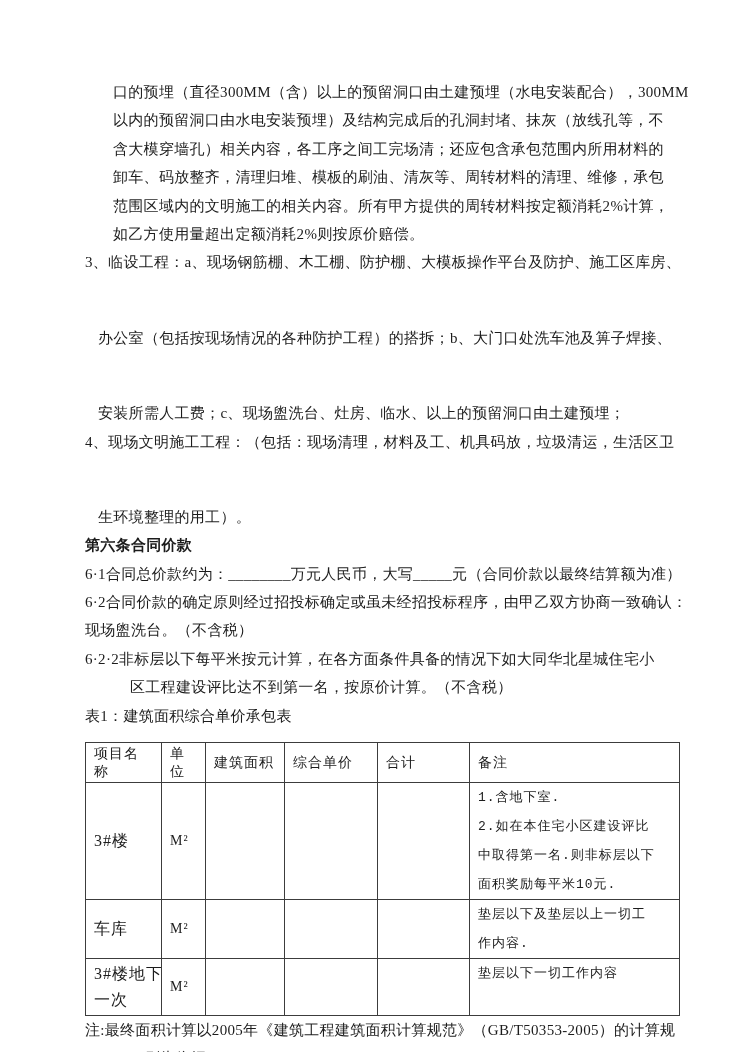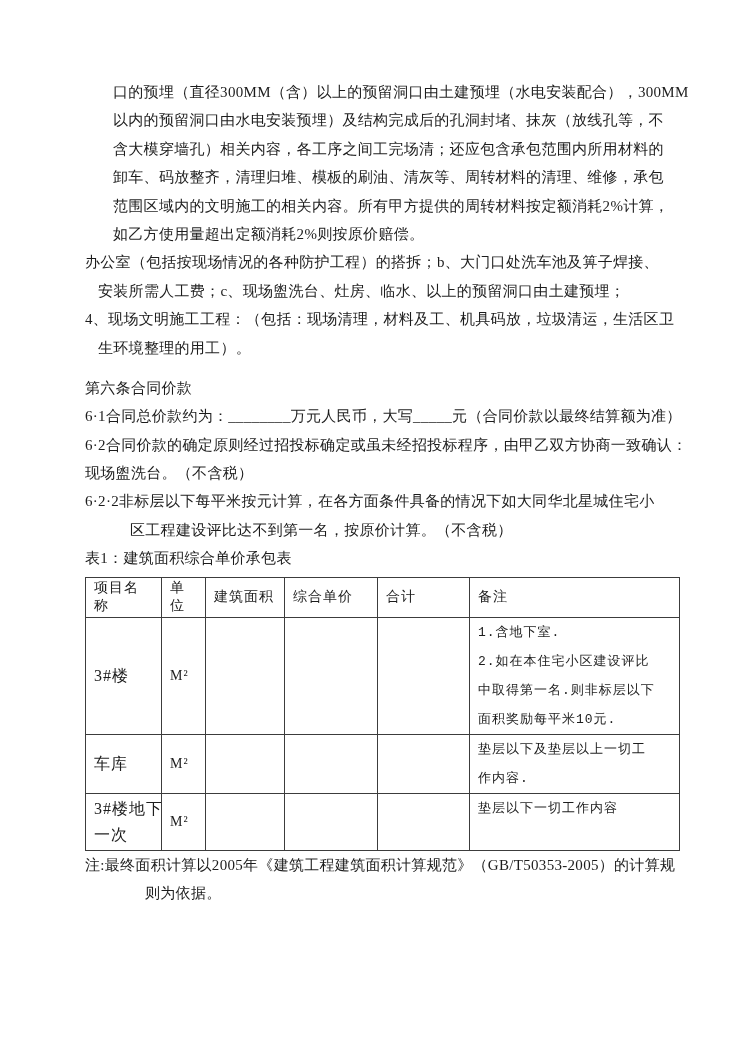--- a/index.html
+++ b/index.html
@@ -2,25 +2,25 @@
 <html><head>
 <meta charset="utf-8">
 <style>
   html,body{margin:0;padding:0;background:#ffffff;}
   body{width:744px;height:1052px;overflow:hidden;
        font-family:"Liberation Serif","DejaVu Serif",serif;color:#1c1c1c;}
   .page{position:relative;width:744px;height:940px;background:#fff;}
   .content{padding:78px 0 0 85px;}
   .line{height:28.4px;line-height:28.4px;font-size:15px;white-space:nowrap;letter-spacing:0.3px;}
   .para-cont .line{padding-left:28px;}
-  .hang .line:not(:first-child){padding-left:13px;}
+  .hang .line:not(:first-child){padding-left:13px;margin-top:47px;}
   .clause .line:not(:first-child){padding-left:45px;}
-  .heading .line{font-weight:normal;margin-top:12px;}
+  .heading .line{font-weight:bold;}
   .footnote .line:not(:first-child){padding-left:60px;}
-  table.pricing{border-collapse:collapse;table-layout:fixed;width:594px;margin-top:4px;}
+  table.pricing{border-collapse:collapse;table-layout:fixed;width:594px;margin-top:12px;}
   table.pricing th,table.pricing td{border:1px solid #3c3c3c;font-size:14px;font-weight:normal;
        text-align:left;padding:0 8px;letter-spacing:1px;overflow:hidden;}
   table.pricing th{height:39px;vertical-align:middle;}
   tr.r0{height:112px;} tr.r1{height:32px;} tr.r2{height:59px;} tr.r3{height:57px;}
   td.c-name,td.c-unit,td.c-area,td.c-price,td.c-total{vertical-align:middle;}
   td.c-remark{vertical-align:top;padding-top:3px;}
   .cline{line-height:26px;font-size:16px;white-space:nowrap;}
   .rline{line-height:29px;font-size:13px;white-space:nowrap;font-family:Liberation Mono, monospace;}
 </style>
 </head>
@@ -32,20 +32,21 @@
     <div class="para-cont">
         <div class="line">口的预埋（直径300MM（含）以上的预留洞口由土建预埋（水电安装配合），300MM</div>
         <div class="line">以内的预留洞口由水电安装预埋）及结构完成后的孔洞封堵、抹灰（放线孔等，不</div>
         <div class="line">含大模穿墙孔）相关内容，各工序之间工完场清；还应包含承包范围内所用材料的</div>
         <div class="line">卸车、码放整齐，清理归堆、模板的刷油、清灰等、周转材料的清理、维修，承包</div>
         <div class="line">范围区域内的文明施工的相关内容。所有甲方提供的周转材料按定额消耗2%计算，</div>
         <div class="line">如乙方使用量超出定额消耗2%则按原价赔偿。</div>
       </div>
 
     <div class="hang">
+        <div class="line">3、临设工程：a、现场钢筋棚、木工棚、防护棚、大模板操作平台及防护、施工区库房、</div>
         <div class="line">办公室（包括按现场情况的各种防护工程）的搭拆；b、大门口处洗车池及箅子焊接、</div>
         <div class="line">安装所需人工费；c、现场盥洗台、灶房、临水、以上的预留洞口由土建预埋；</div>
       </div>
 
     <div class="hang">
         <div class="line">4、现场文明施工工程：（包括：现场清理，材料及工、机具码放，垃圾清运，生活区卫</div>
         <div class="line">生环境整理的用工）。</div>
       </div>
 
     <div class="heading">

